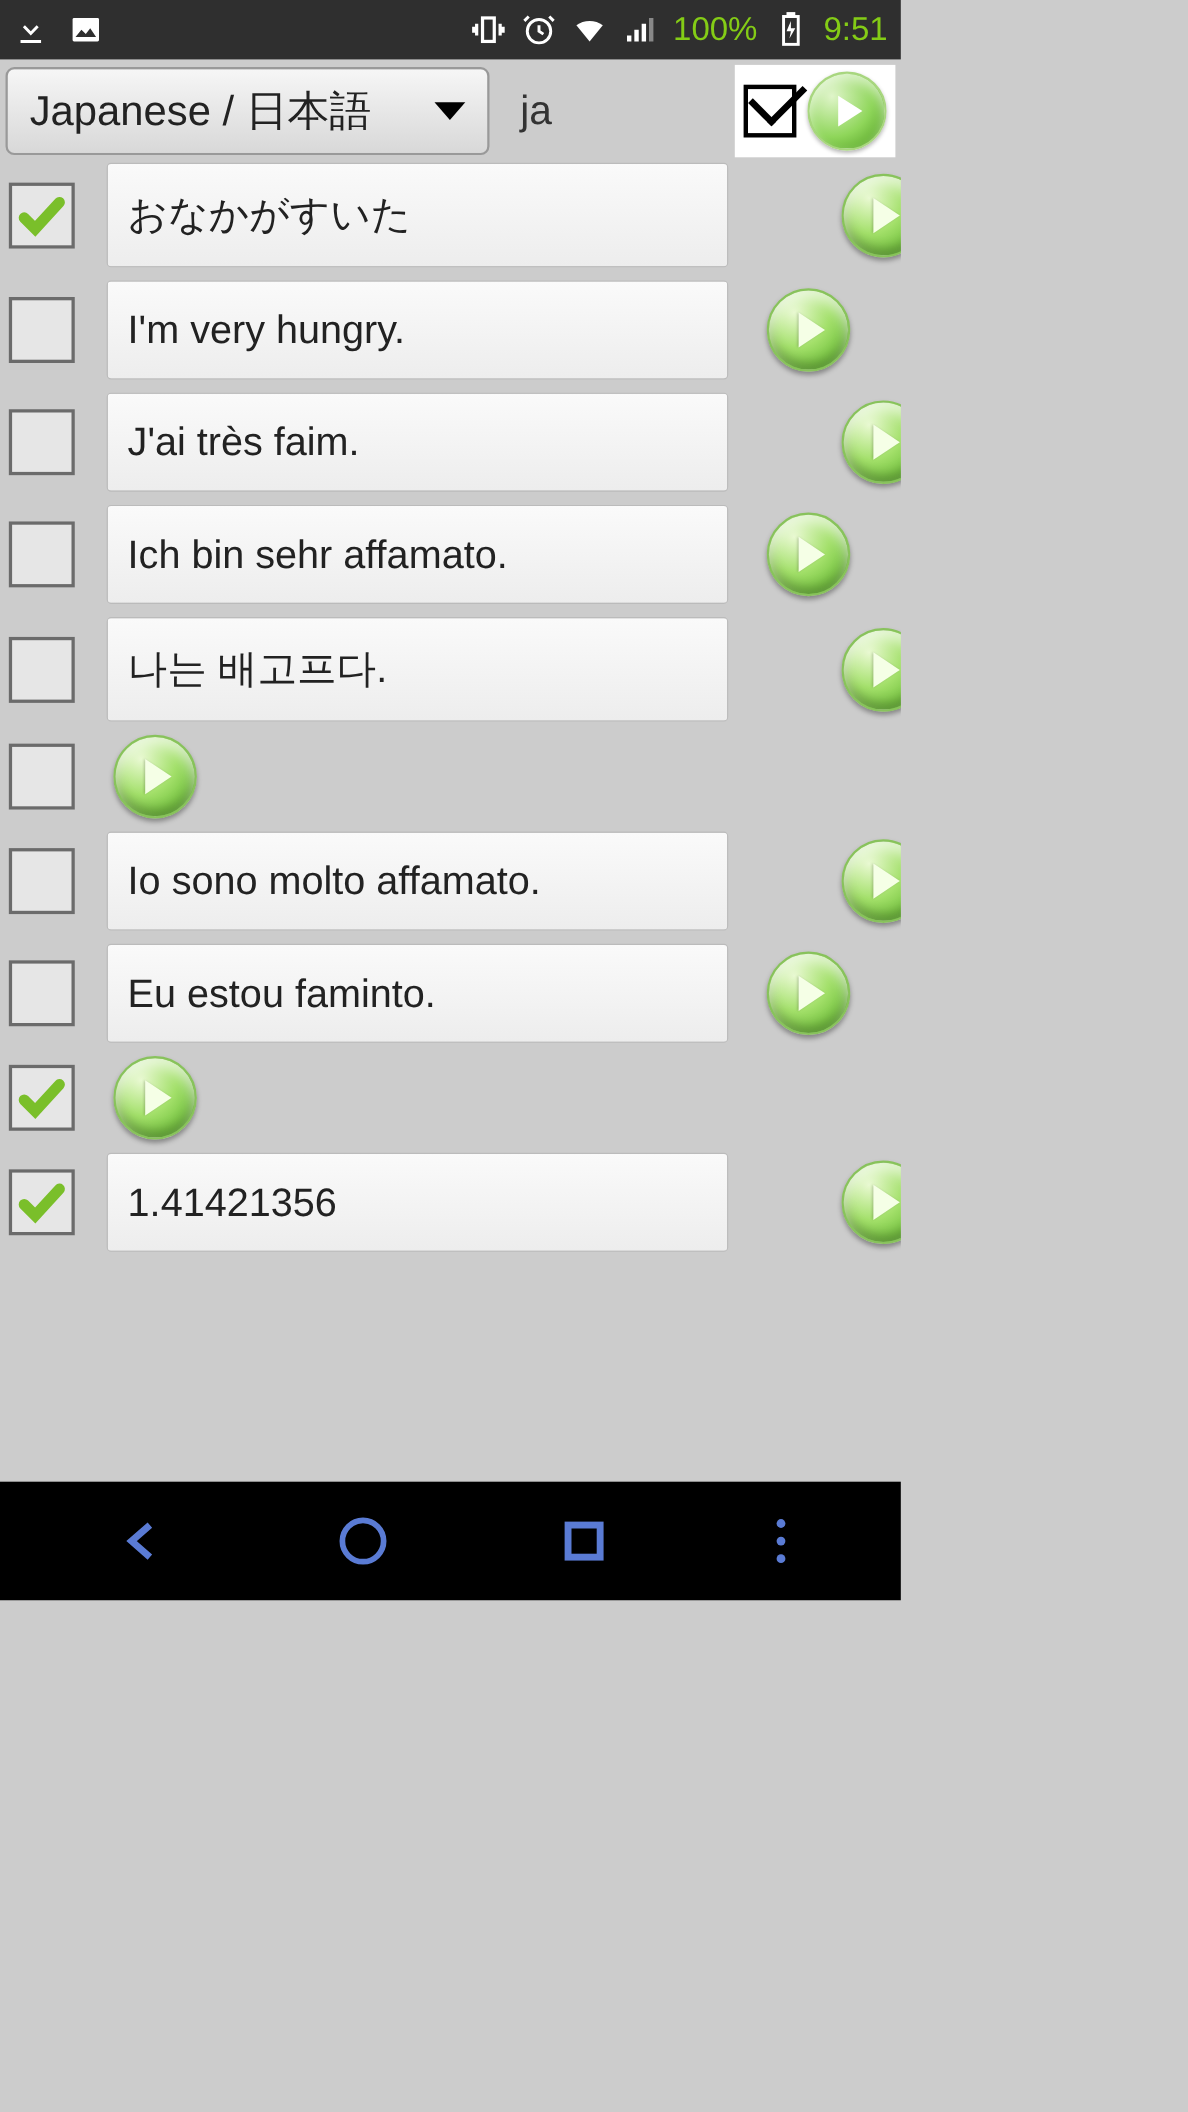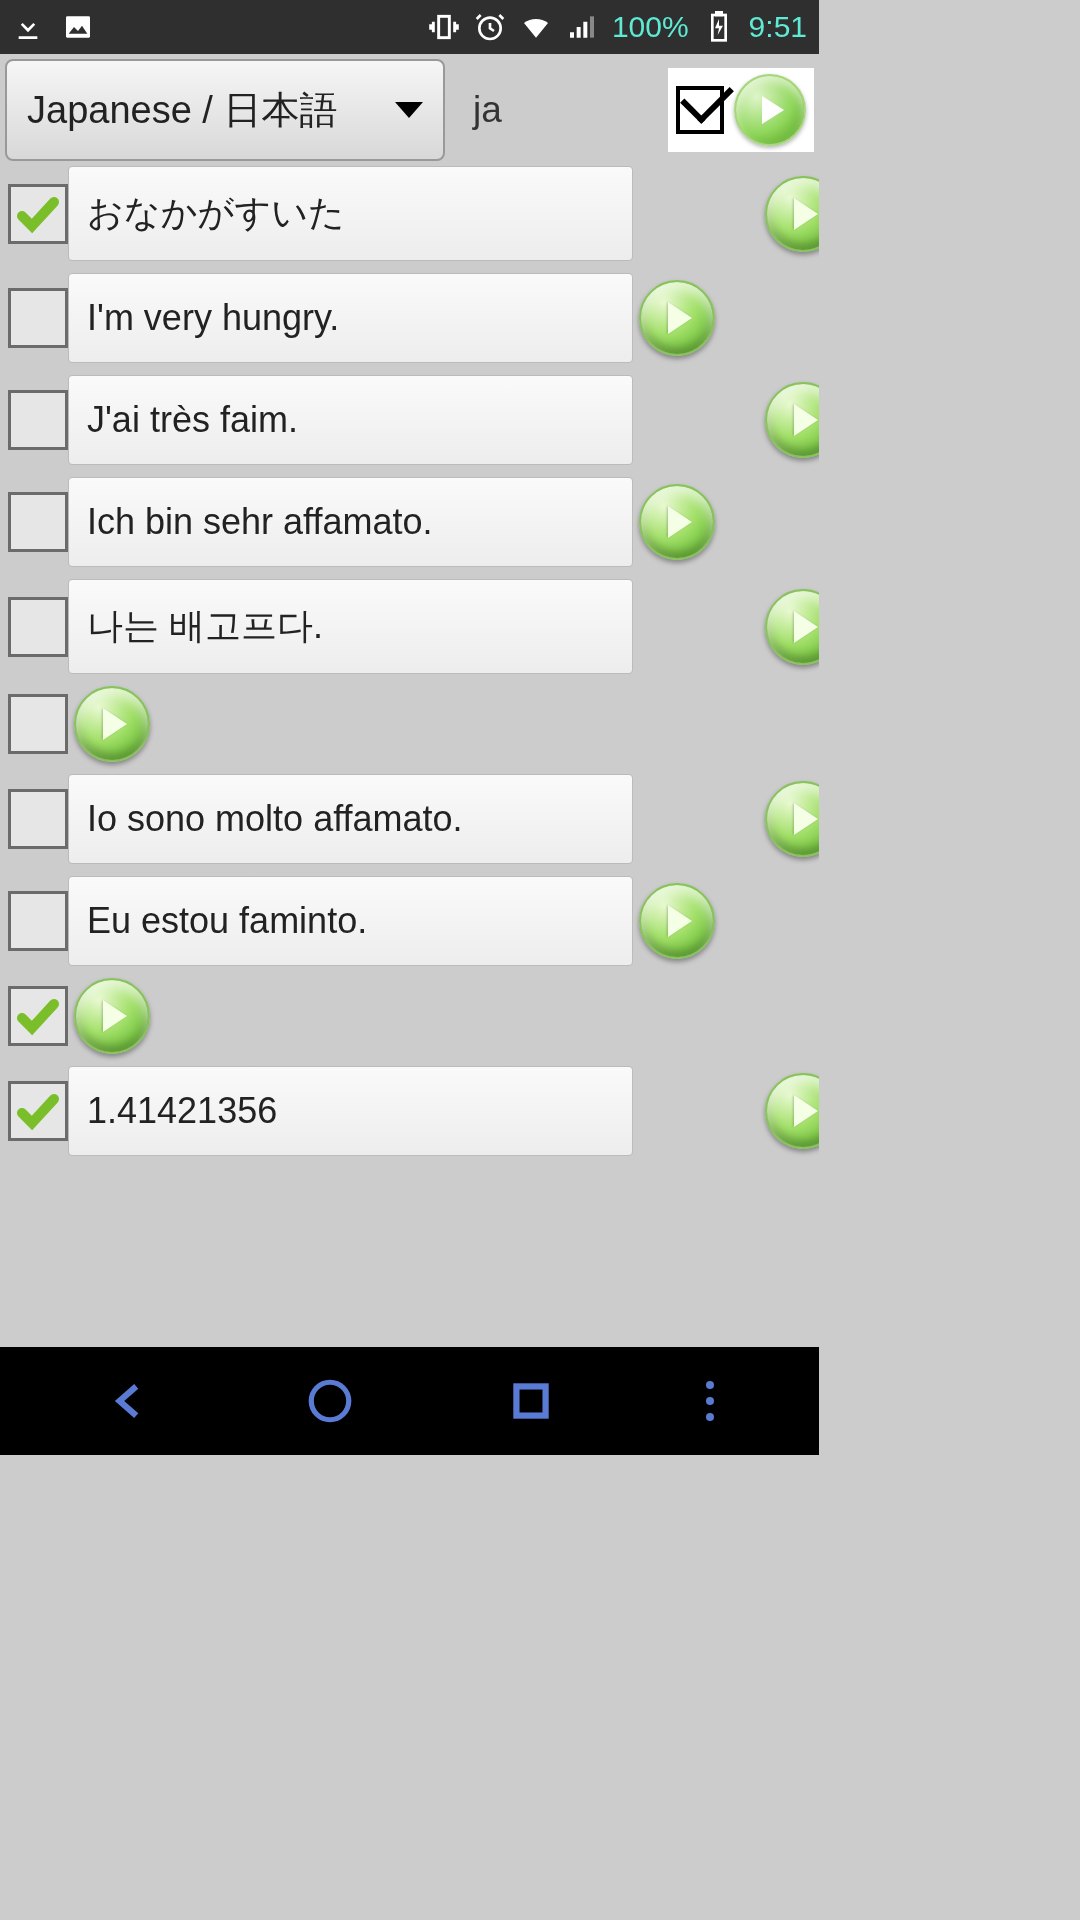--- a/index.html
+++ b/index.html
@@ -10,36 +10,36 @@
   font-family: Arial, sans-serif;
   overflow: hidden;
   position: relative;
 }
 .status-bar {
   height: 54px;
   background: #2f2f2f;
   display: flex;
   align-items: center;
   padding: 0 12px;
-  color: #5eead4;
+  color: #84cc16;
 }
 .status-left { display: flex; gap: 18px; }
 .status-right { margin-left: auto; display: flex; align-items: center; gap: 14px; font-size: 30px; }
 .status-icon { width: 32px; height: 32px; display: flex; align-items: center; justify-content: center; }
 .status-text { font-size: 30px; font-weight: 400; }
 
 .header-row {
   display: flex;
   align-items: center;
   padding: 5px;
   gap: 8px;
 }
 .dropdown {
   width: 440px;
-  height: 102px;
+  height: 80px;
   background: linear-gradient(to bottom, #f6f6f6, #d8d8d8);
   border: 2px solid #999;
   border-radius: 8px;
   display: flex;
   align-items: center;
   padding: 0 20px;
   font-size: 38px;
   color: #222;
   position: relative;
 }
@@ -87,21 +87,21 @@
   border-top: 14px solid transparent;
   border-bottom: 14px solid transparent;
   border-left: 22px solid #fff;
   margin-left: 5px;
 }
 
 .list { padding: 0 8px; }
 .row {
   display: flex;
   align-items: center;
-  gap: 0;
+  gap: 29px;
   margin-bottom: 12px;
   position: relative;
 }
 .checkbox {
   width: 60px; height: 60px;
   border: 3px solid #6b6b6b;
   background: #e6e6e6;
   display: flex;
   align-items: center;
   justify-content: center;

